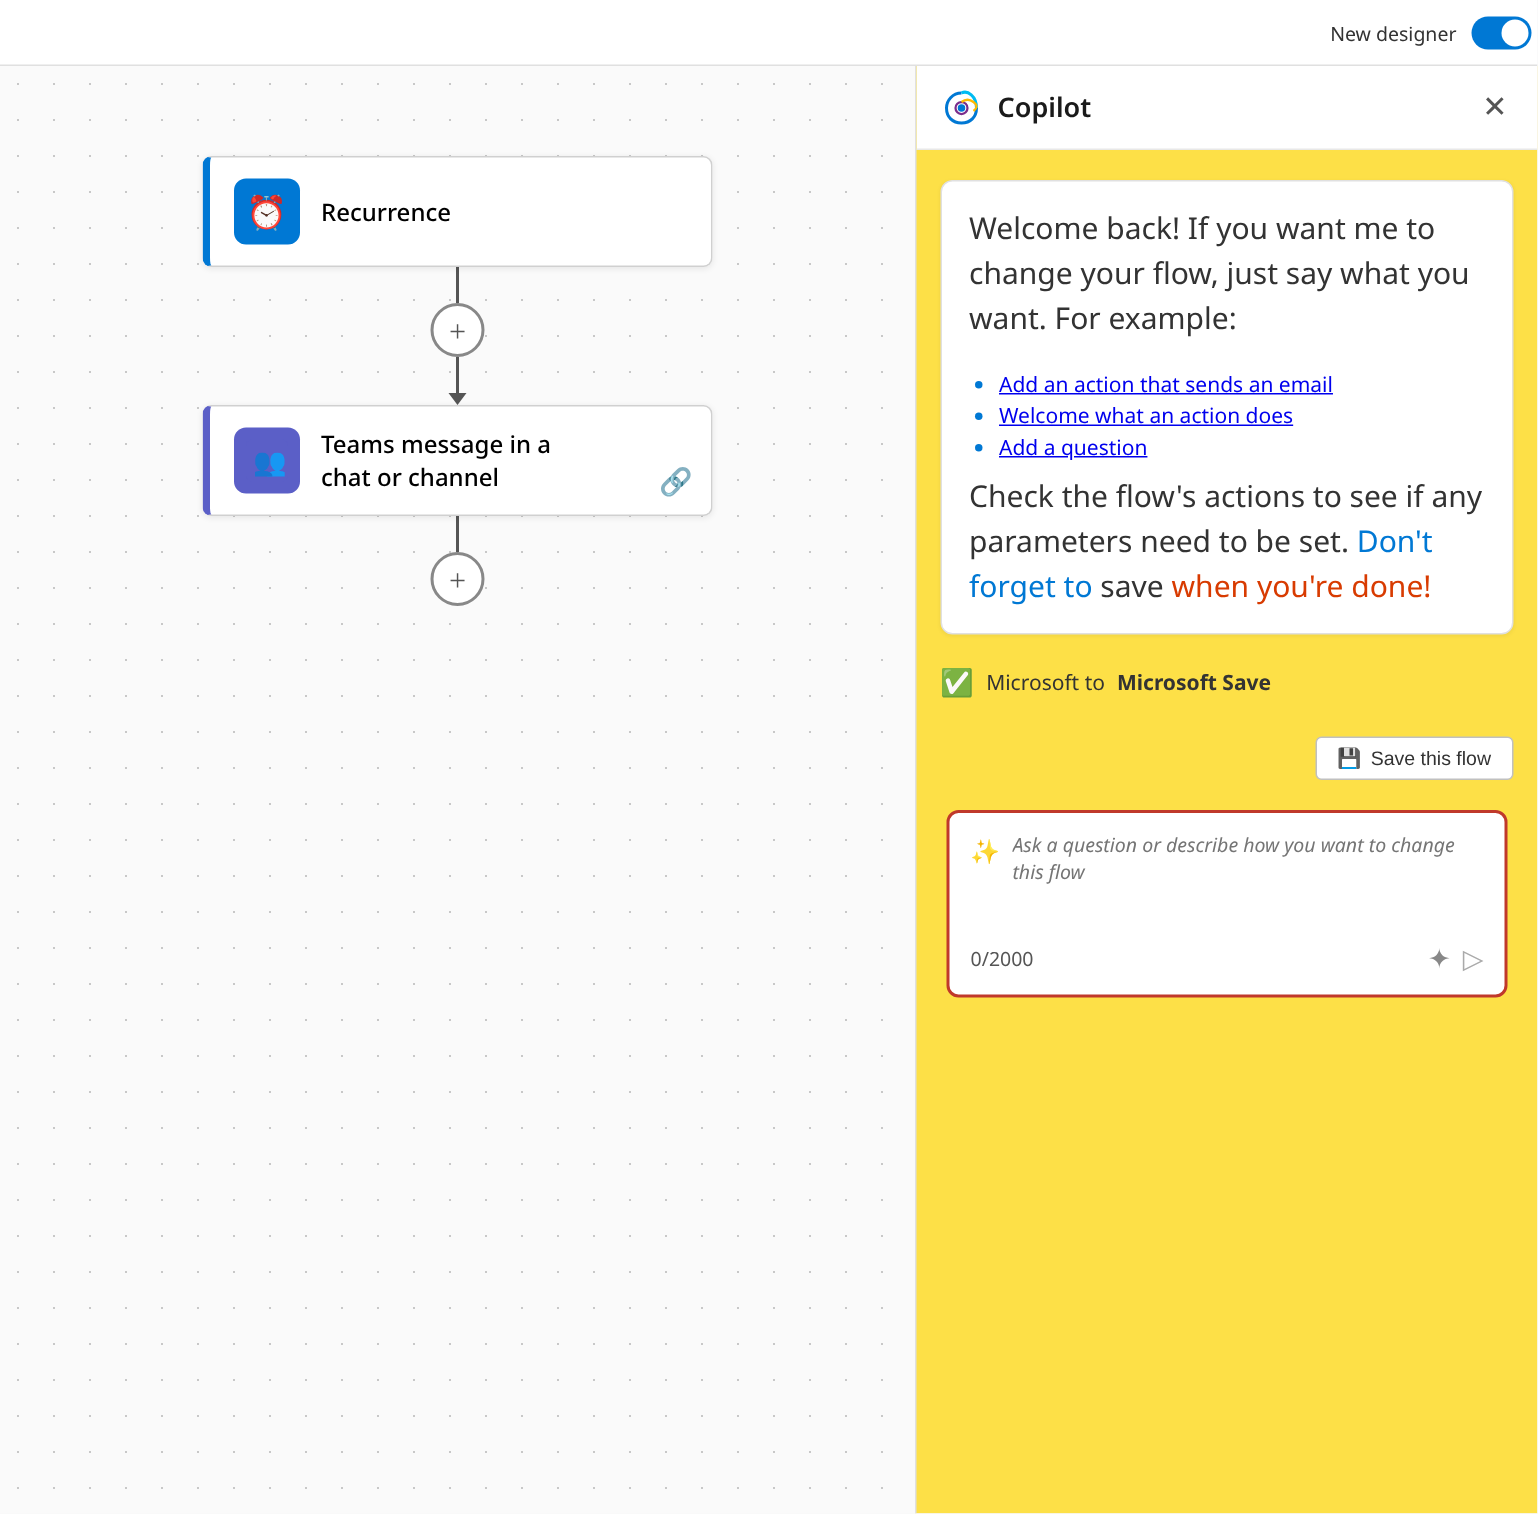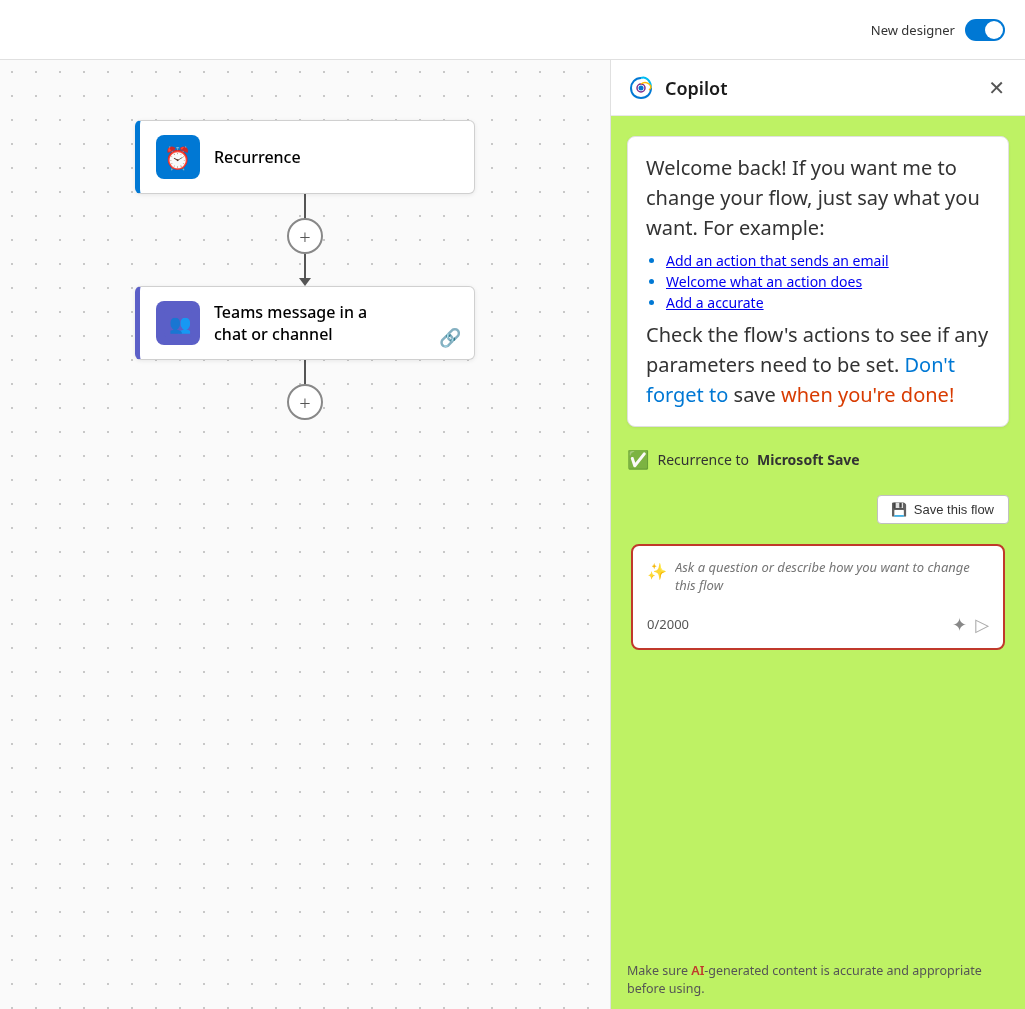--- a/index.html
+++ b/index.html
@@ -8,27 +8,27 @@
       background: #f5f5f5;
       width: 1025px;
       height: 1009px;
       overflow: hidden;
       display: flex;
       flex-direction: column;
     }
 
     
     .topbar {
-      height: 60px;
+      height: 44px;
       background: #fff;
       border-bottom: 1px solid #e0e0e0;
       display: flex;
       align-items: center;
       justify-content: flex-end;
-      padding: 0 20px;
+      padding: 0 4px;
       gap: 10px;
       flex-shrink: 0;
     }
     .topbar-label {
       font-size: 13px;
       color: #333;
     }
     .toggle-switch {
       width: 40px;
       height: 22px;
@@ -152,21 +152,21 @@
 
     .connector-top {
       display: flex;
       flex-direction: column;
       align-items: center;
     }
 
     
     .copilot-panel {
       width: 415px;
-      background: #bef264;
+      background: #fde047;
       border-left: 1px solid #e0e0e0;
       display: flex;
       flex-direction: column;
       overflow: hidden;
       flex-shrink: 0;
     }
 
     .copilot-header {
       height: 56px;
       background: #fff;
@@ -217,21 +217,21 @@
       box-shadow: 0 1px 3px rgba(0,0,0,0.06);
     }
 
     .chat-text {
       font-size: 20px;
       color: #333;
       line-height: 1.5;
     }
 
     .bullet-list {
-      margin: 8px 0 8px 20px;
+      margin: 20px 0 8px 20px;
       list-style: disc;
     }
     .bullet-list li {
       font-size: 14px;
       color: #0078d4;
       margin-bottom: 2px;
     }
 
     .ai-footer {
       display: flex;
@@ -310,21 +310,21 @@
       resize: none;
       height: 50px;
       font-family: inherit;
       background: transparent;
     }
 
     .input-footer {
       display: flex;
       align-items: center;
       justify-content: space-between;
-      margin-top: 4px;
+      margin-top: 23px;
       gap: 33px;
     }
 
     .char-count {
       font-size: 13px;
       color: #555;
     }
 
     .input-actions {
       display: flex;
@@ -433,30 +433,30 @@
 
     <div class="copilot-body">
 
       <div class="chat-bubble">
         <p class="chat-text">
           <span>Welcome back! If you want me to change your flow, just say what you want. For example:</span>
         </p>
         <ul class="bullet-list">
           <li><a href="#" class="link-blue">Add an action that sends an email</a></li>
           <li><a href="#" class="link-blue">Welcome what an action does</a></li>
-          <li><a href="#" class="link-blue">Add a accurate</a></li>
+          <li><a href="#" class="link-blue">Add a question</a></li>
         </ul>
         <p class="chat-text">
           Check the flow's actions to see if any parameters need to be set. <span style="color:#0078d4;">Don't forget to</span> save <span style="color:#d83b01;">when you're done!</span>
         </p>
       </div>
 
       <div class="connected-status">
         <span class="check-circle">✅</span>
-        <span>Recurrence to</span>
+        <span>Microsoft to</span>
         <strong>Microsoft Save</strong>
       </div>
 
       <div class="save-row">
         <button class="save-btn">
           <span>💾</span>
           <span>Save this flow</span>
         </button>
       </div>
 
@@ -470,18 +470,15 @@
           <span class="char-count">0/2000</span>
           <div class="input-actions">
             <span class="sparkle-icon">✦</span>
             <span class="send-icon">▷</span>
           </div>
         </div>
       </div>
 
     </div>
 
-    <div class="bottom-disclaimer">
-      <span>Make sure <span class="highlight-red">AI</span>-generated content is accurate and appropriate before using.</span>
-    </div>
 
   </div>
 </div>
 
 </body></html>

